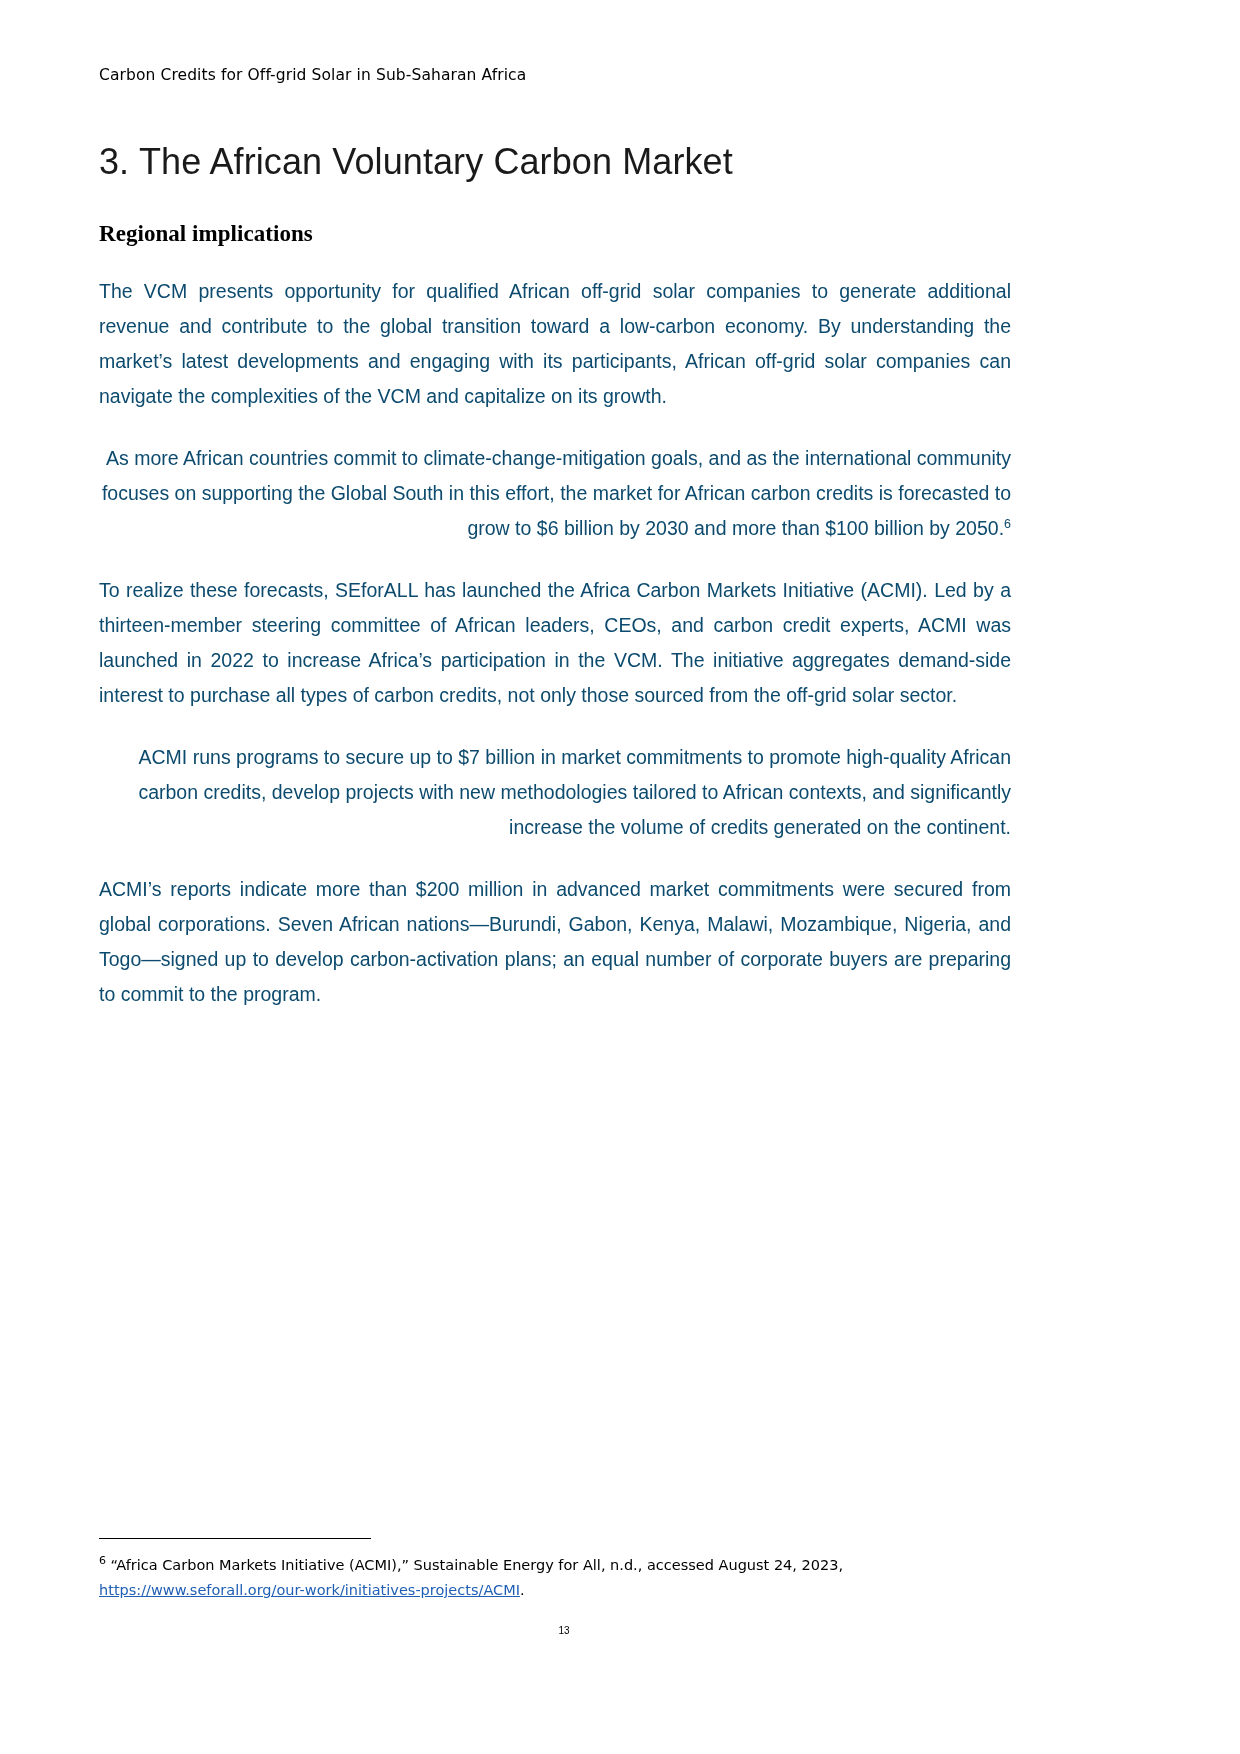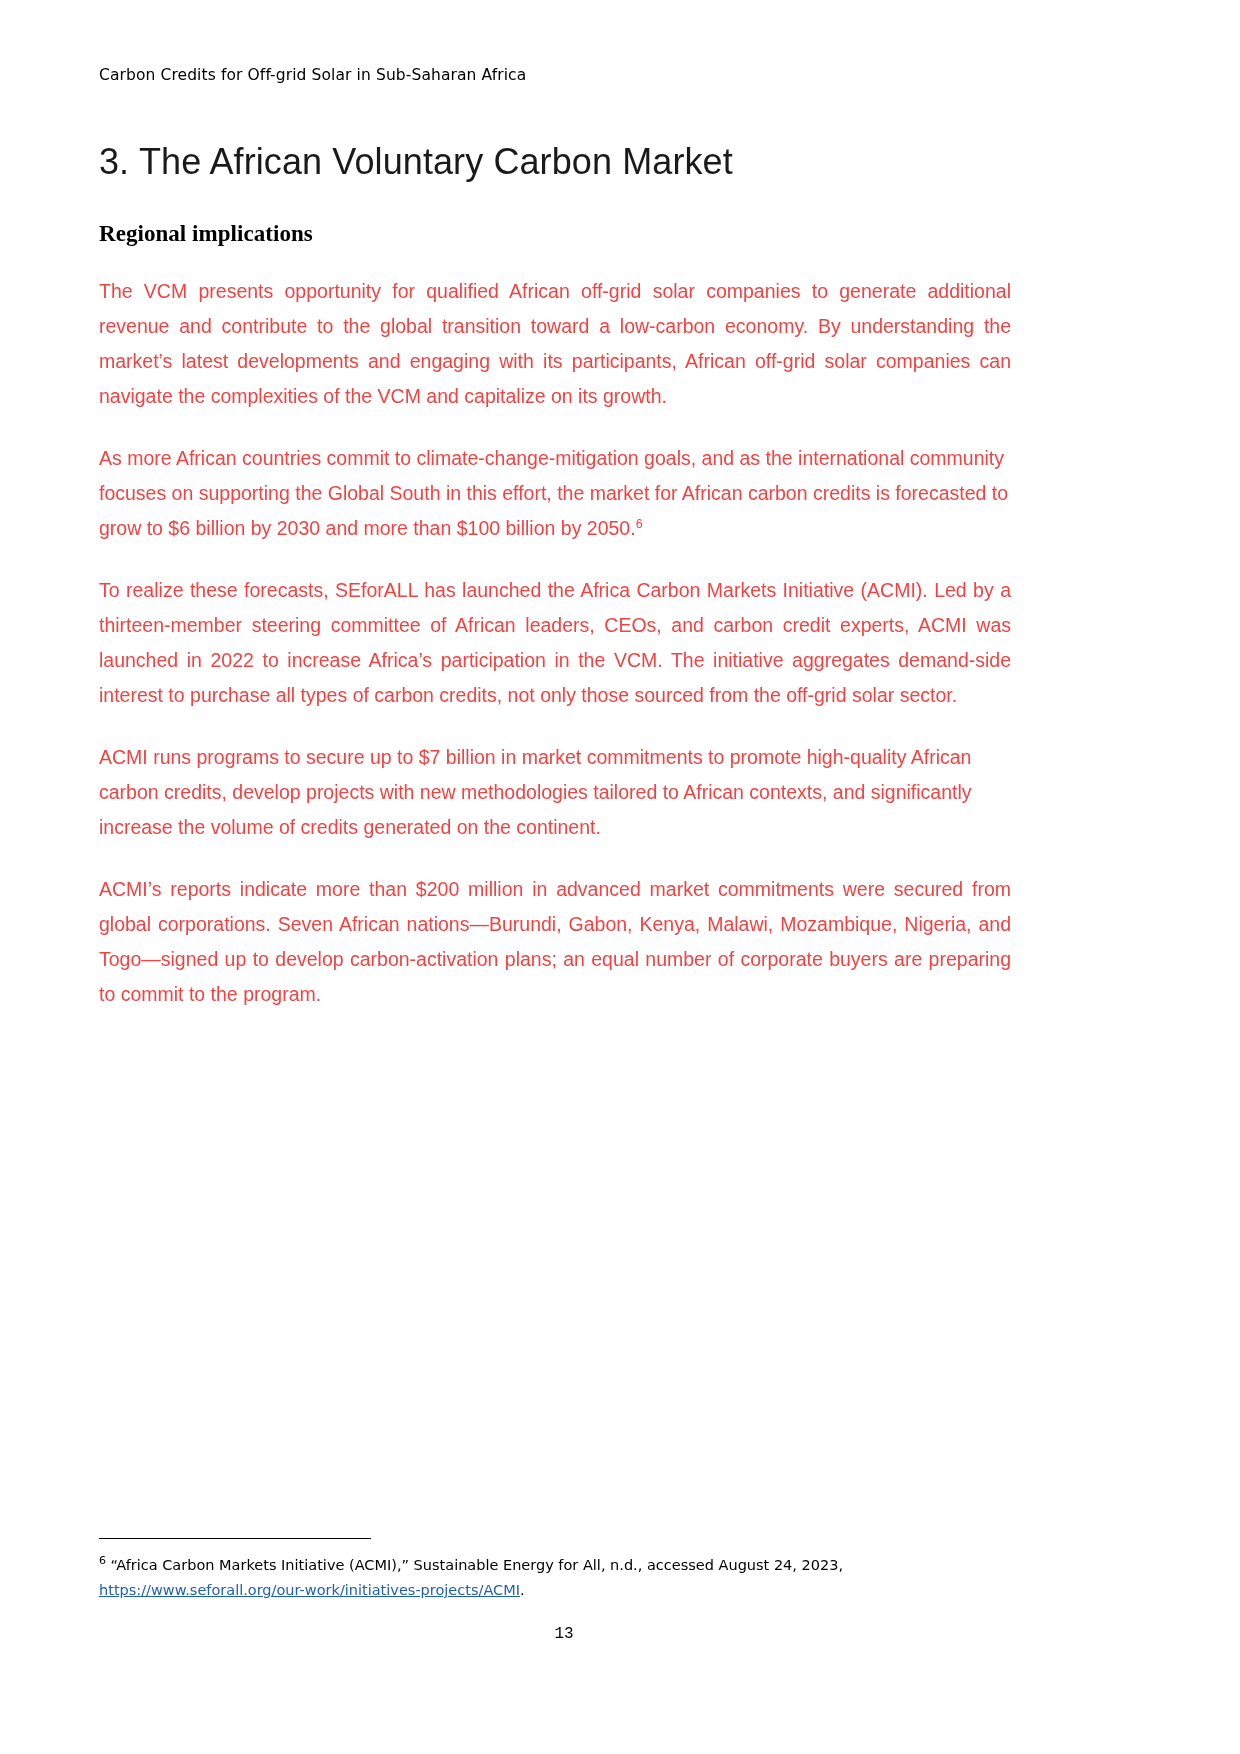--- a/index.html
+++ b/index.html
@@ -56,24 +56,24 @@
     font-weight: bold;
     margin: 38px 0 0 0;
     letter-spacing: 0.05px;
     color: #000;
   }
   p.body-text {
     font-size: 19.5px;
     line-height: 35px;
     margin: 27px 0 0 0;
     text-align: justify;
-    color: #ef4444;
+    color: #0c4a6e;
   }
   p.body-left {
-    text-align: left;
+    text-align: right;
   }
   sup.footnote-ref {
     font-size: 12.5px;
     vertical-align: super;
     line-height: 0;
   }
   .footnote-area {
     position: absolute;
     left: 99px;
     top: 1538px;
@@ -99,22 +99,22 @@
   .footnote a.fn-link {
     color: #1f5fb5;
     text-decoration: underline;
   }
   .page-number {
     position: absolute;
     left: 0;
     top: 1625px;
     width: 1128px;
     text-align: center;
-    font-family: Liberation Mono, monospace;
-    font-size: 16px;
+    font-family: Liberation Sans, sans-serif;
+    font-size: 10px;
     color: #000;
   }
 </style>
 </head>
 <body>
 
 <div class="page">
 
   <div class="content">
 

